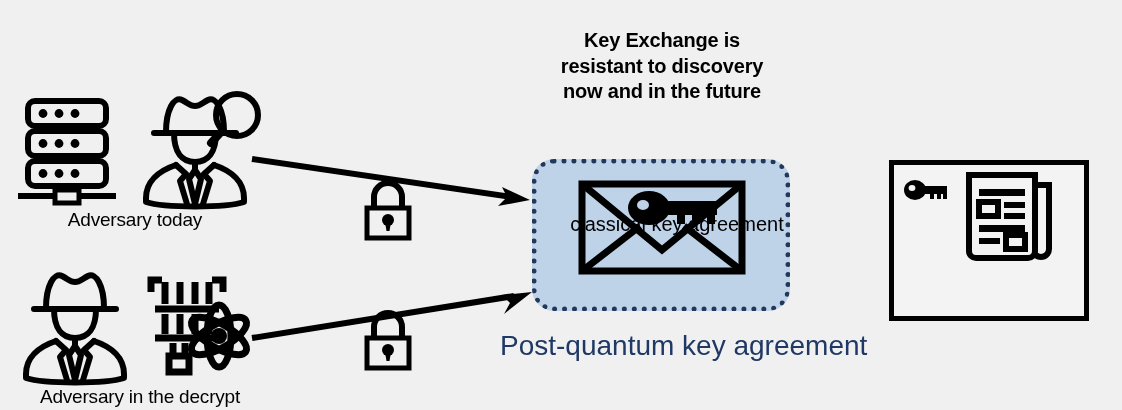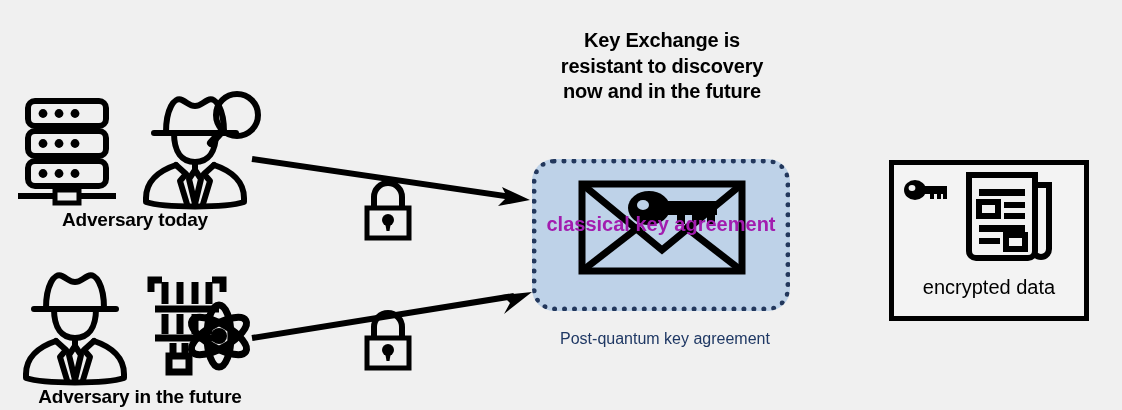--- a/index.html
+++ b/index.html
@@ -23,55 +23,54 @@
     color: #000000;
     text-align: center;
     line-height: 1.28;
     font-size: 20px;
     letter-spacing: -0.2px;
     white-space: pre-line;
   }
 
   
   .row-label {
-    font-weight: bold;
+    font-weight: normal;
     color: #000000;
     font-size: 19px;
     text-align: center;
     white-space: nowrap;
     letter-spacing: -0.2px;
   }
 
   
   #pq-box {
     left: 532px;
     top: 145px;
     width: 258px;
     height: 152px;
     background: #bed2e8;
     border: 5px dotted #22375c;
     border-radius: 22px;
     box-sizing: border-box;
   }
   #pq-box-caption {
-    left: 532px;
+    left: 548px;
     top: 199px;
     width: 258px;
     text-align: center;
     font-size: 20px;
-    color: #a21caf;
+    color: #000000;
     pointer-events: none;
-    font-weight: bold;
   }
   #pq-label {
     left: 500px;
     top: 316px;
     width: 330px;
     text-align: center;
-    font-size: 16px;
+    font-size: 28px;
     color: #1f3864;
     white-space: nowrap;
   }
 
   
   #data-box {
     left: 889px;
     top: 146px;
     width: 200px;
     height: 161px;
@@ -210,21 +209,21 @@
 
       <g stroke="#000" stroke-width="7" fill="none">
         <ellipse cx="84" cy="72" rx="12" ry="31"></ellipse>
         <ellipse cx="84" cy="72" rx="12" ry="31" transform="rotate(60 84 72)"></ellipse>
         <ellipse cx="84" cy="72" rx="12" ry="31" transform="rotate(120 84 72)"></ellipse>
       </g>
       <circle cx="84" cy="72" r="8" fill="#000"></circle>
     </svg>
   </div>
 
-  <div class="abs row-label" style="left:5px; top:372px; width:270px;">Adversary in the future</div>
+  <div class="abs row-label" style="left:5px; top:372px; width:270px;">Adversary in the decrypt</div>
 
   <div class="abs" style="left:248px; top:262px;">
     <svg width="290" height="75" viewBox="0 0 290 75">
       <line x1="4" y1="62" x2="266" y2="20" stroke="#000" stroke-width="6"></line>
       <path d="M284 16 L254 19 L262 27 L256 38 Z" fill="#000"></path>
     </svg>
   </div>
 
   <div class="abs" style="left:362px; top:298px;">
     <svg width="52" height="60" viewBox="0 0 52 60">
@@ -285,15 +284,14 @@
         <rect x="16" y="31" width="19" height="14" fill="none" stroke="#000" stroke-width="6"></rect>
         <rect x="41" y="31" width="21" height="6"></rect>
         <rect x="41" y="42" width="21" height="6"></rect>
         <rect x="16" y="54" width="46" height="7"></rect>
         <rect x="16" y="67" width="21" height="6"></rect>
         <rect x="43" y="64" width="19" height="14" fill="none" stroke="#000" stroke-width="6"></rect>
       </g>
     </svg>
   </div>
 
-  <div class="abs" id="data-box-caption">encrypted data</div>
 
 </div>
 
 </body></html>

